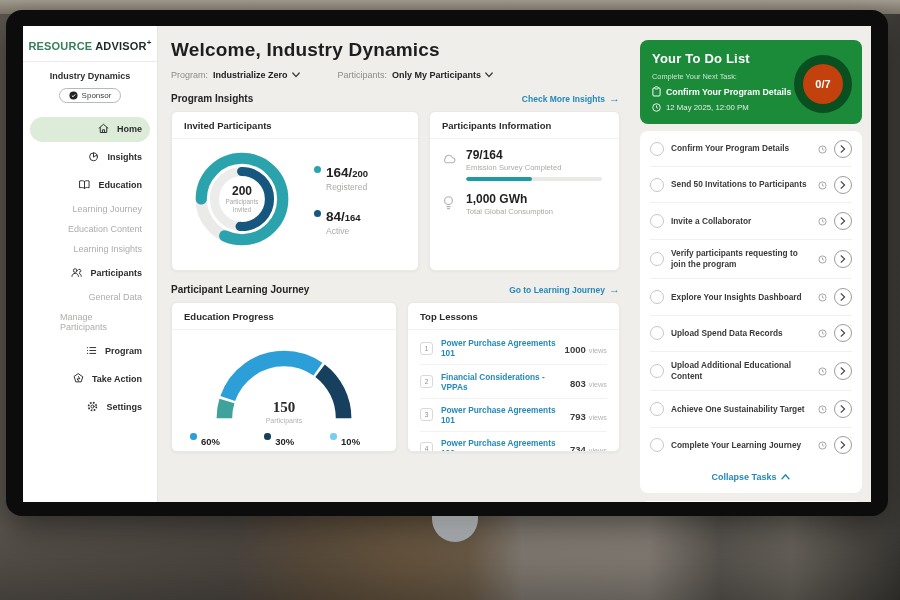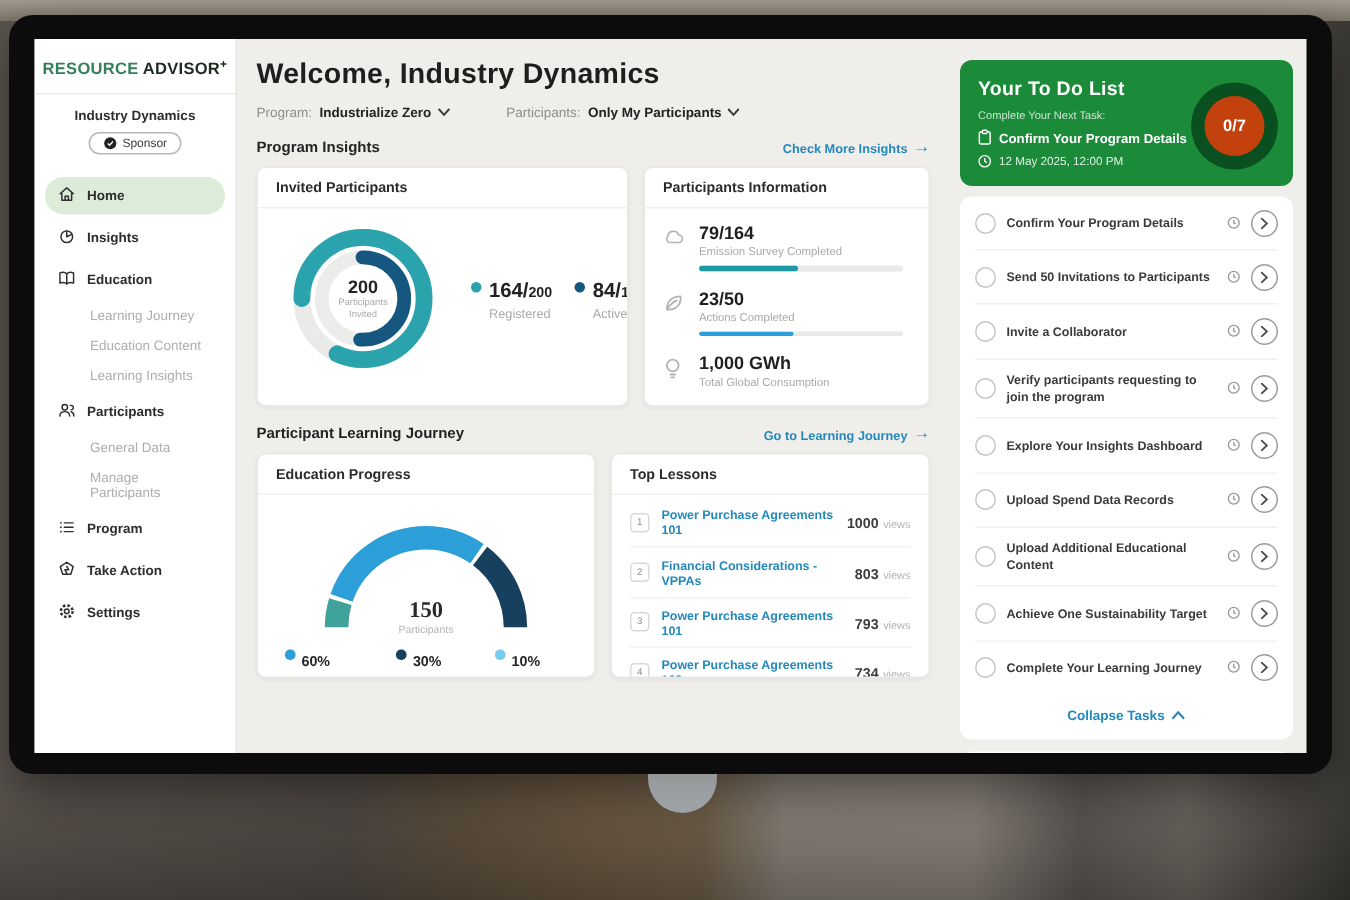--- a/index.html
+++ b/index.html
@@ -25,21 +25,21 @@
     font-size:11px;font-weight:bold;letter-spacing:.2px;}
   .logo .p1{color:#35805b;}
   .logo .p2{color:#1d2b22;}
   .logo .plus{color:#1d2b22;font-size:8px;vertical-align:super;}
   .org{margin-top:9px;text-align:center;font-size:9px;font-weight:bold;color:#2e2e2e;}
   .badge-wrap{text-align:center;margin-top:5px;}
   .sponsor{display:inline-flex;align-items:center;gap:4px;border:1px solid #b4bab4;
     border-radius:10px;padding:2px 9px;font-size:8px;color:#3d3d3d;background:#fff;}
   .nav{margin-top:13px;padding:0 7px;}
   .nav-item{display:flex;align-items:center;gap:7px;padding:5px 8px;margin-bottom:3px;
-    font-size:9px;font-weight:bold;color:#2d2d2d;border-radius:13px;cursor:pointer;}
+    font-size:9px;font-weight:bold;color:#2d2d2d;border-radius:13px;cursor:pointer;justify-content:flex-end;}
   .nav-item.active{background:#dcecd9;}
   .nav-item.sub{font-weight:normal;color:#adadab;padding:3.5px 8px 3.5px 30px;}
   .nav-item svg{flex:none;}
   
   .main{flex:1;min-width:0;padding:13px 11px 0 13px;}
   .h1{font-size:19px;font-weight:bold;color:#1e1e1e;letter-spacing:.2px;}
   .filters{display:flex;gap:38px;margin-top:9px;font-size:9px;align-items:center;}
   .filter{display:flex;align-items:center;gap:5px;}
   .filter .lbl{color:#8d8d8b;}
   .filter .val{font-weight:bold;color:#222;display:flex;align-items:center;gap:4px;cursor:pointer;}
@@ -56,21 +56,21 @@
   .card-info{flex:1;height:158px;}
   .card-edu{width:224px;height:148px;flex:none;}
   .card-les{flex:1;height:148px;}
   
   .inv-body{display:flex;align-items:center;padding:4px 6px 0 14px;}
   .donut-wrap{position:relative;width:112px;height:112px;flex:none;}
   .donut-center{position:absolute;inset:0;display:flex;flex-direction:column;
     align-items:center;justify-content:center;text-align:center;}
   .donut-center .v{font-size:12px;font-weight:bold;color:#222;}
   .donut-center .l{font-size:6.3px;color:#a9a9a7;line-height:1.3;width:48px;}
-  .donut-legend{margin-left:16px;display:flex;flex-direction:row;gap:15px;}
+  .donut-legend{margin-left:16px;display:flex;flex-direction:column;gap:15px;}
   .dl-item{position:relative;padding-left:12px;}
   .dl-dot{position:absolute;left:0;top:3px;width:7px;height:7px;border-radius:50%;}
   .dl-big{font-size:13.5px;font-weight:bold;color:#222;}
   .dl-small{font-size:9.5px;font-weight:bold;color:#222;}
   .dl-lab{font-size:8.5px;color:#a9a9a7;margin-top:1px;}
   
   .info-body{padding:9px 14px 0 12px;}
   .metric{display:flex;gap:9px;margin-bottom:11px;}
   .metric .mi{flex:none;width:15px;padding-top:3px;}
   .m-val{font-size:12px;font-weight:bold;color:#1f1f1f;}
@@ -292,32 +292,20 @@
                     </svg></span>
     <div>
       <div class="m-val">79/164</div>
       <div class="m-lab">Emission Survey Completed</div>
       <div class="m-bar">
                       <div class="m-fill" style="width: 48.2%; background: rgb(29, 154, 164);"></div>
                     </div>
     </div>
   </div>
                 <div class="metric">
-    <span class="mi"><svg width="14" height="14" viewBox="0 0 16 16">
-                      <path fill="none" stroke="#b3b3b1" stroke-width="1.3" stroke-linejoin="round" stroke-linecap="round" d="M3 13 C2.6 6.5 7 3 13.5 3 C13.8 9.8 9.5 13.6 3 13 Z M3 13 C5 9.5 7.5 7.5 10.5 6"></path>
-                    </svg></span>
-    <div>
-      <div class="m-val">23/50</div>
-      <div class="m-lab">Actions Completed</div>
-      <div class="m-bar">
-                      <div class="m-fill" style="width: 46%; background: rgb(45, 159, 216);"></div>
-                    </div>
-    </div>
-  </div>
-                <div class="metric">
     <span class="mi"><svg width="13" height="15" viewBox="0 0 14 16">
                       <circle cx="7" cy="6" r="4.2" fill="none" stroke="#b3b3b1" stroke-width="1.3" stroke-linejoin="round" stroke-linecap="round"></circle>
                       <path fill="none" stroke="#b3b3b1" stroke-width="1.3" stroke-linejoin="round" stroke-linecap="round" d="M5.3 12.5 h3.4 M5.9 14.5 h2.2"></path>
                     </svg></span>
     <div>
       <div class="m-val">1,000 GWh</div>
       <div class="m-lab">Total Global Consumption</div>
 
     </div>
   </div>

